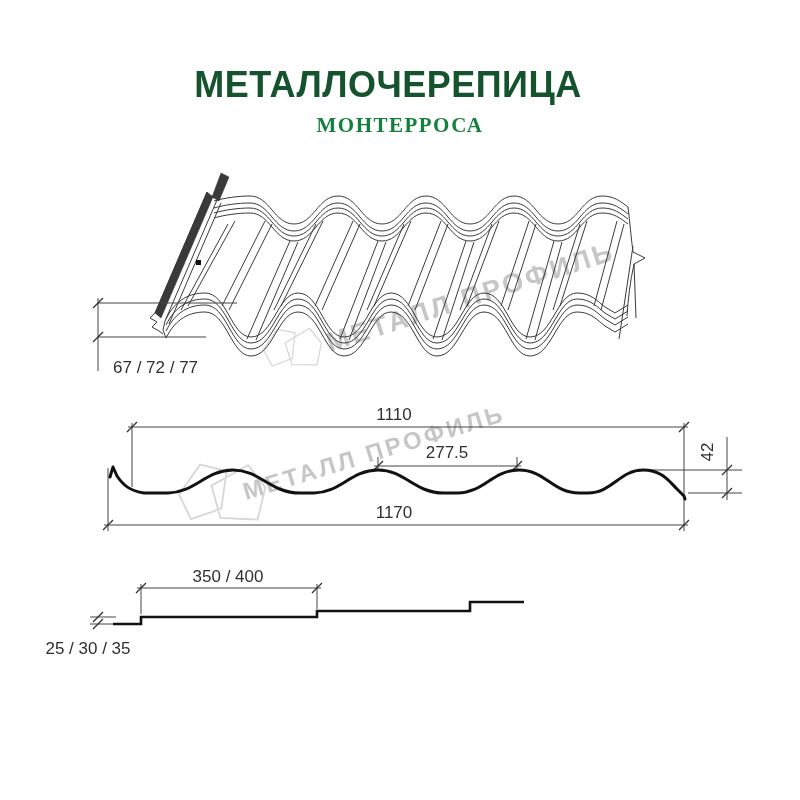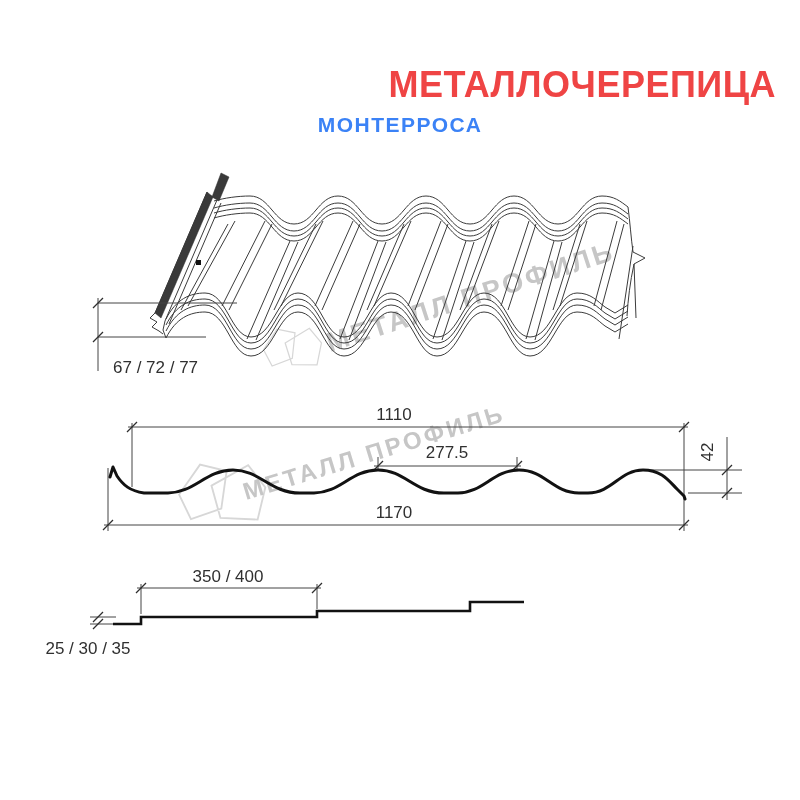--- a/index.html
+++ b/index.html
@@ -1,21 +1,21 @@
 <!DOCTYPE html>
 <html><head>
 <meta charset="utf-8">
 <style>
   html,body{margin:0;padding:0;background:#ffffff;}
   .page{position:relative;width:800px;height:800px;background:#fff;overflow:hidden;
         font-family:"Liberation Sans",sans-serif;}
-  .title{position:absolute;top:64px;left:0;width:776px;text-align:right;
-         font-size:36px;font-weight:800;letter-spacing:.5px;color:#ef4444;}
+  .title{position:absolute;top:64px;left:0;width:776px;text-align:center;
+         font-size:36px;font-weight:800;letter-spacing:.5px;color:#14532d;}
   .subtitle{position:absolute;top:113px;left:0;width:800px;text-align:center;
-         font-size:21px;font-weight:600;letter-spacing:1.5px;color:#3b82f6;}
+         font-size:21px;font-weight:600;letter-spacing:1.5px;color:#15803d;font-family:Liberation Serif, serif;}
   svg{position:absolute;top:0;left:0;}
   .thin{stroke:#3b3b3b;stroke-width:1;fill:none;}
   .dim{stroke:#454545;stroke-width:1;fill:none;}
   .tick{stroke:#2e2e2e;stroke-width:1.3;}
   .thick{stroke:#121212;stroke-width:3;fill:none;stroke-linecap:round;stroke-linejoin:round;}
   .stepline{stroke:#121212;stroke-width:2.6;fill:none;stroke-linejoin:miter;}
   .dimtext{font-family:"Liberation Sans",sans-serif;font-size:17px;fill:#303030;}
   .wmtext{font-family:"Liberation Sans",sans-serif;font-weight:700;fill:#c6c6c6;letter-spacing:3px;}
   .wmlogo{stroke:#d7d7d7;stroke-width:2;fill:none;}
   .darkfill{fill:#3a3a3a;stroke:#2e2e2e;stroke-width:.5;}

